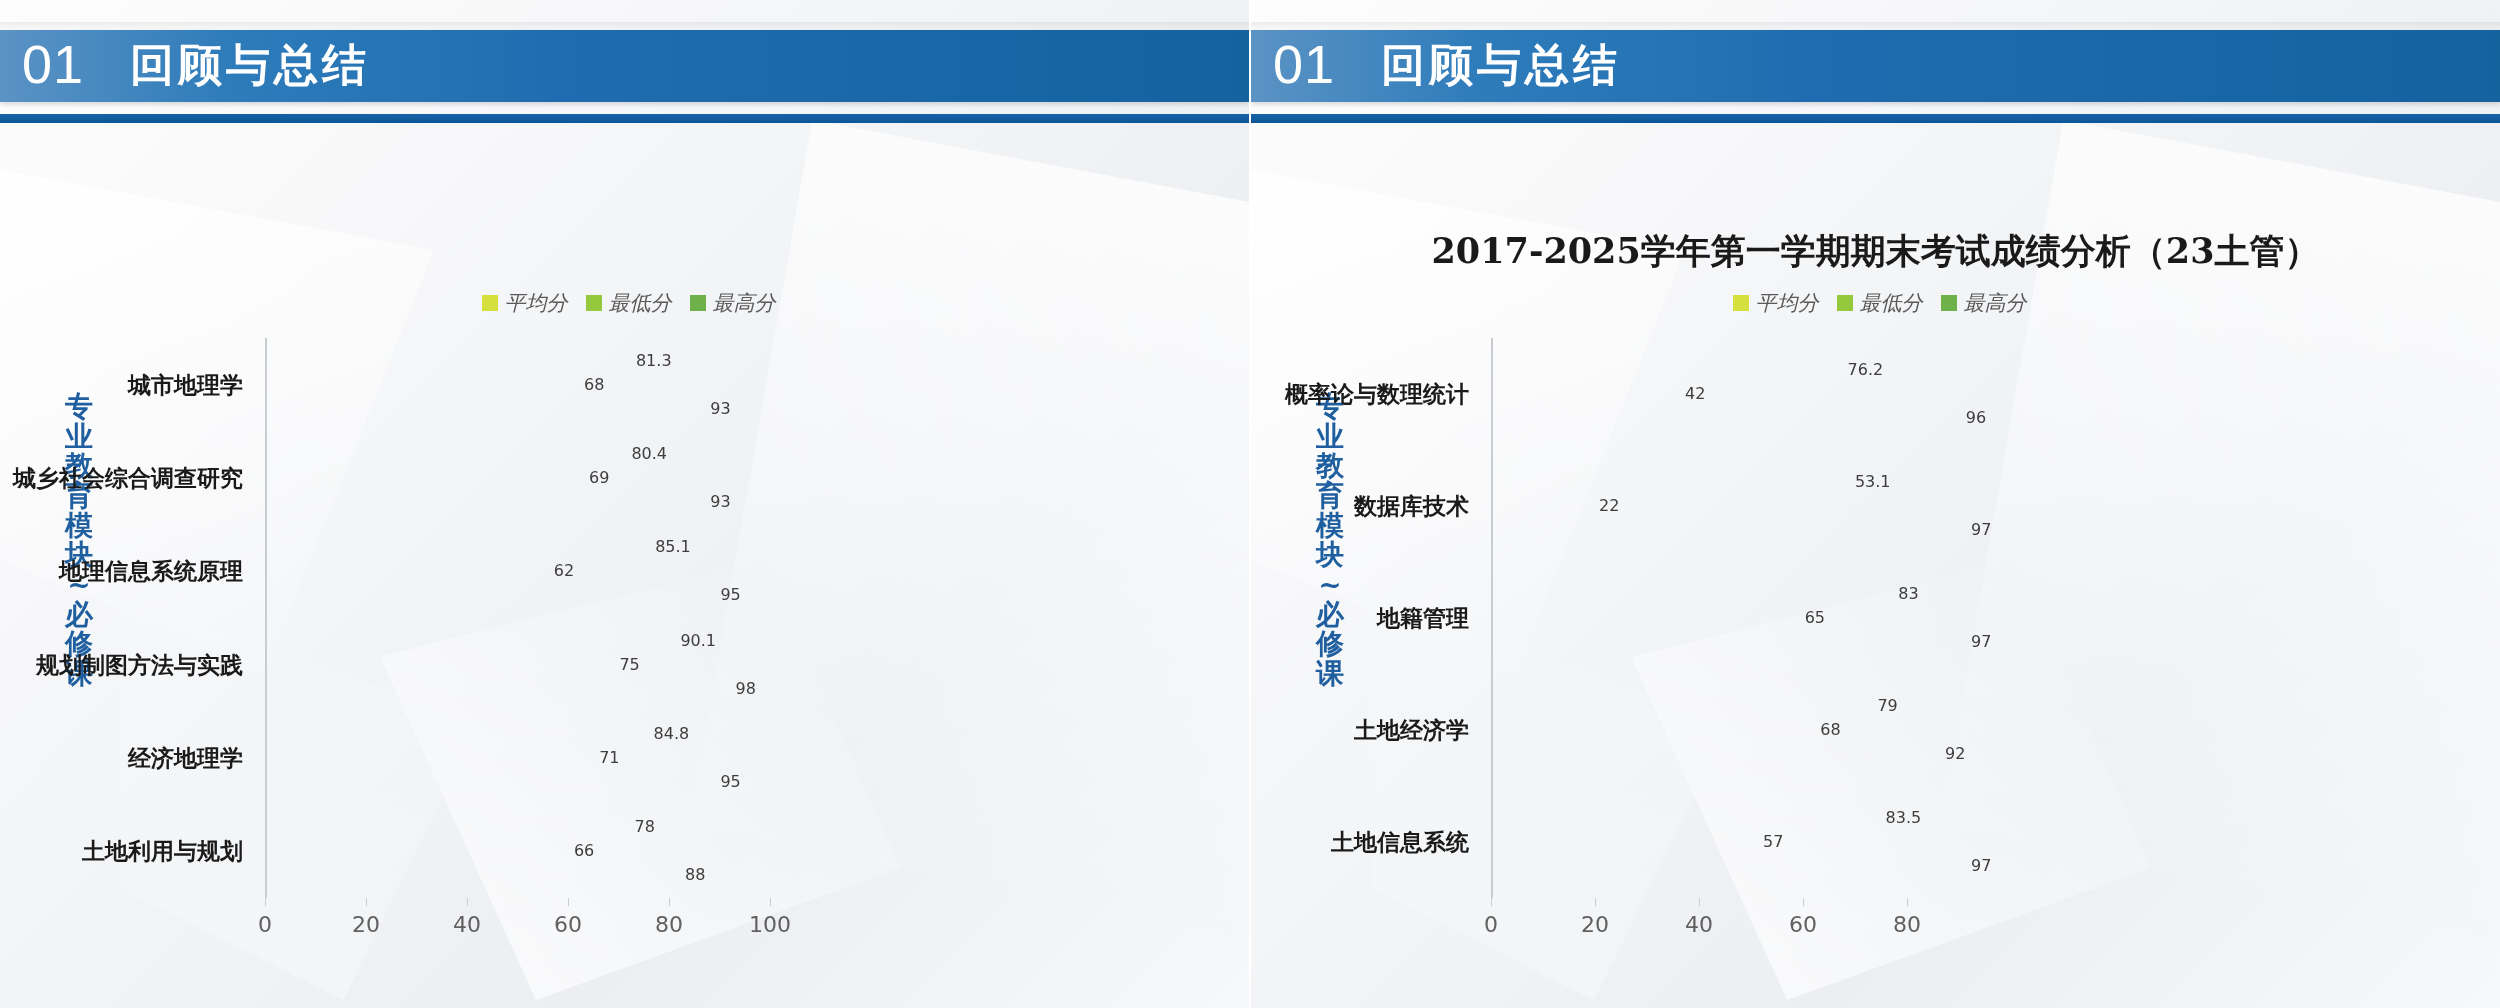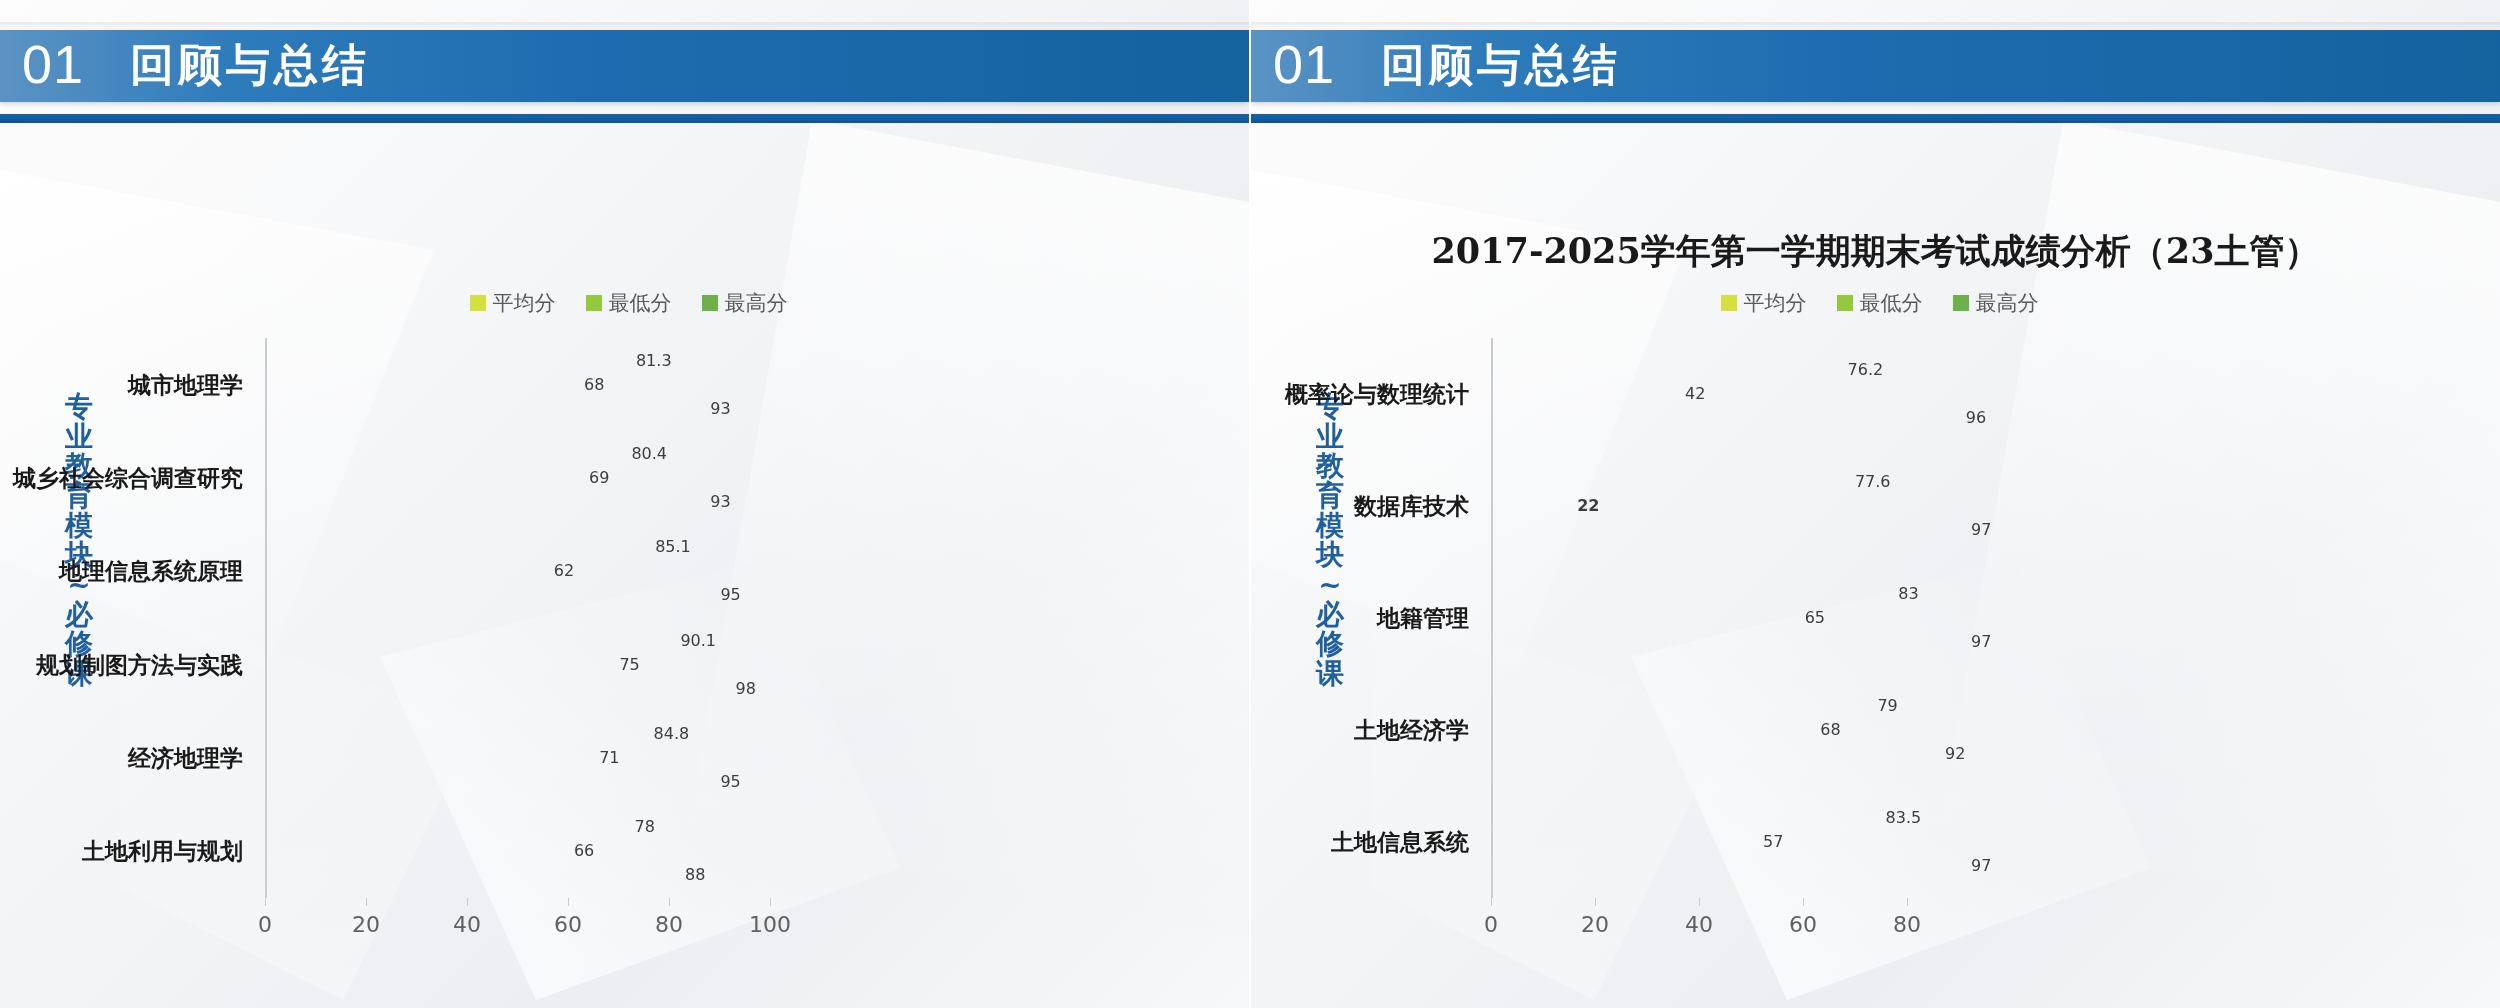--- a/index.html
+++ b/index.html
@@ -64,23 +64,23 @@
 
   
   .chart-title{
     position:absolute;left:0;right:0;top:228px;text-align:center;
     font-size:35px;font-weight:700;color:#1a1a1a;
     font-family:"DejaVu Serif","Liberation Serif",serif;
     letter-spacing:0px;white-space:nowrap;
   }
   .legend{
     position:absolute;left:8px;right:0;top:289px;
-    display:flex;justify-content:center;align-items:center;gap:30px;
+    display:flex;justify-content:center;align-items:center;gap:18px;
     font-family:"DejaVu Sans","Liberation Sans",sans-serif;
-    font-size:21px;color:#595959;
+    font-size:21px;color:#595959;font-style:italic;
   }
   .legend-item{display:flex;align-items:center;gap:7px;}
   .legend-swatch{width:16px;height:16px;display:inline-block;}
 
   .axis-title{
     position:absolute;left:58px;top:392px;width:44px;
     font-family:"DejaVu Serif","Liberation Serif",serif;
     font-size:28px;font-weight:700;color:#1f5fa0;
     letter-spacing:2px;line-height:1.06;
     text-align:center;
@@ -307,23 +307,23 @@
           <div class="fill" style="background: rgb(149, 201, 61);"></div>
           <span class="val" style="right: 6px;">42</span>
         </div>
         <div class="bar" style="left: 2px; top: 71px; width: 499.2px;">
           <div class="fill" style="background: rgb(110, 176, 74);"></div>
           <span class="val" style="right: 6px;">96</span>
         </div>
         <div class="catlabel" style="right: 542px; top: 168px;">数据库技术</div>
         <div class="bar" style="left: 2px; top: 135px; width: 403.52px;">
           <div class="fill" style="background: rgb(213, 224, 63);"></div>
-          <span class="val" style="right: 6px;">77.6</span>
-        </div>
-        <div class="bar" style="left: 0; top: 159px; width: 114.4px; font-weight: bold;">
+          <span class="val" style="right: 6px;">53.1</span>
+        </div>
+        <div class="bar" style="left: 20px; top: 159px; width: 114.4px;">
           <div class="fill" style="background: rgb(149, 201, 61);"></div>
           <span class="val" style="right: 6px;">22</span>
         </div>
         <div class="bar" style="left: 2px; top: 183px; width: 504.4px;">
           <div class="fill" style="background: rgb(110, 176, 74);"></div>
           <span class="val" style="right: 6px;">97</span>
         </div>
         <div class="catlabel" style="right: 542px; top: 280px;">地籍管理</div>
         <div class="bar" style="left: 2px; top: 247px; width: 431.6px;">
           <div class="fill" style="background: rgb(213, 224, 63);"></div>

